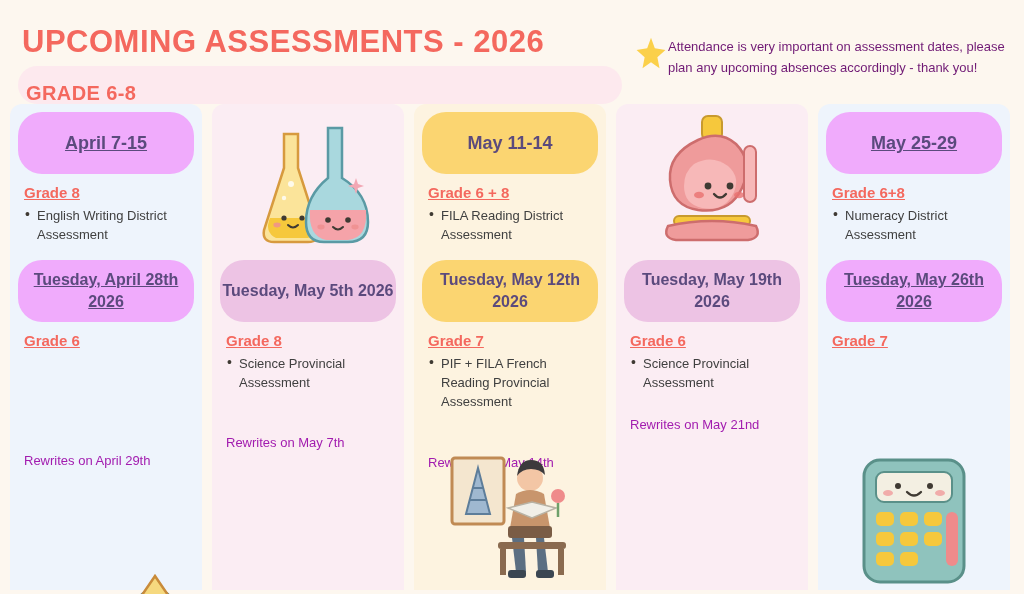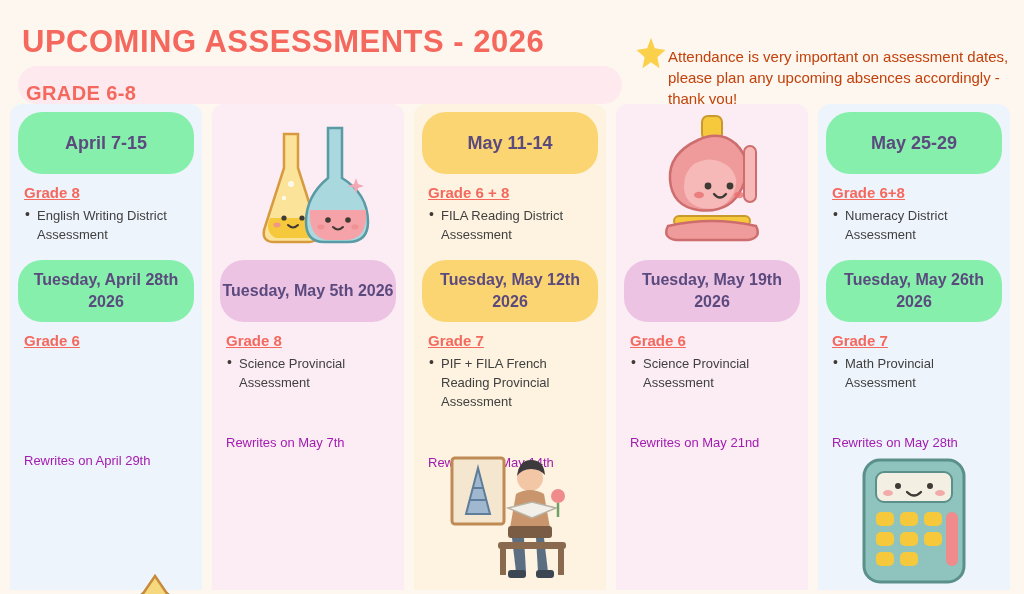--- a/index.html
+++ b/index.html
@@ -54,25 +54,25 @@
     top: 60px;
     font-size: 20px;
     font-weight: bold;
     color: #f4685e;
     letter-spacing: 0.4px;
     margin-top: 8px;
   }
   .note {
     position: absolute;
     left: 668px;
-    top: 32px;
+    top: 22px;
     width: 348px;
-    font-size: 15px;
+    font-size: 13px;
     line-height: 21px;
-    color: #c2410c;
+    color: #701a75;
   }
   .star-icon {
     position: absolute;
     left: 634px;
     top: 22px;
     width: 34px;
     height: 34px;
   }
 
   
@@ -105,21 +105,21 @@
   .pill-one {
     top: 8px;
     height: 62px;
     font-size: 18px;
   }
   .pill-two {
     top: 156px;
     height: 62px;
     font-size: 16px;
   }
-  .pill-blue   { background: #86efac; }
+  .pill-blue   { background: #f0abfc; text-decoration: underline; }
   .pill-yellow { background: #fbd571; }
   .pill-pink   { background: #edc3e4; }
 
   .grade {
     position: absolute;
     left: 14px;
     font-size: 15px;
     font-weight: bold;
     color: #f4685e;
     text-decoration: underline;
@@ -305,36 +305,32 @@
       <rect x="34" y="104" width="76" height="10" rx="5" fill="#f6c83c" stroke="#c89a2e" stroke-width="2"></rect>
       <path d="M28 114 q44 -10 88 0 q6 12 -8 14 l-72 0 q-14 -2 -8 -14 Z" fill="#ef9b9b" stroke="#cd6d6d" stroke-width="2.5"></path>
       <rect x="104" y="34" width="12" height="56" rx="6" fill="#f7b8b8" stroke="#cd6d6d" stroke-width="2"></rect>
     </svg>
 
     <div class="pill pill-two pill-pink">Tuesday, May 19th 2026</div>
     <div class="grade grade-two">Grade 6 </div>
     <ul class="bullets bullets-two">
       <li>Science Provincial Assessment</li>
     </ul>
-    <div class="rewrite" style="top:330px;">Rewrites on May 21nd</div>
+    <div class="rewrite" style="top:312px;">Rewrites on May 21nd</div>
   </div>
 
   <div class="col col-5">
     <div class="pill pill-one pill-blue">May 25-29</div>
     <div class="grade grade-one">Grade 6+8</div>
     <ul class="bullets bullets-one">
       <li>Numeracy District Assessment</li>
     </ul>
 
     <div class="pill pill-two pill-blue">Tuesday, May 26th 2026</div>
     <div class="grade grade-two">Grade 7 </div>
-    <ul class="bullets bullets-two">
-      <li>Math Provincial Assessment</li>
-    </ul>
-    <div class="rewrite" style="top:330px;">Rewrites on May 28th</div>
 
     <svg class="art" style="left:42px; top:352px;" width="110" height="130" viewBox="0 0 110 130">
       <rect x="4" y="4" width="100" height="122" rx="16" fill="#8fc3bd" stroke="#5a9089" stroke-width="3"></rect>
       <rect x="16" y="16" width="76" height="30" rx="8" fill="#f3efe2" stroke="#5a9089" stroke-width="2"></rect>
       <circle cx="38" cy="30" r="3" fill="#3f3a33"></circle>
       <circle cx="70" cy="30" r="3" fill="#3f3a33"></circle>
       <path d="M47 36 q7 7 14 0" stroke="#3f3a33" stroke-width="2.3" fill="none" stroke-linecap="round"></path>
       <ellipse cx="28" cy="37" rx="5" ry="3" fill="#f0a0a0" opacity="0.85"></ellipse>
       <ellipse cx="80" cy="37" rx="5" ry="3" fill="#f0a0a0" opacity="0.85"></ellipse>
       <rect x="16" y="56" width="18" height="14" rx="5" fill="#f6c83c"></rect>

